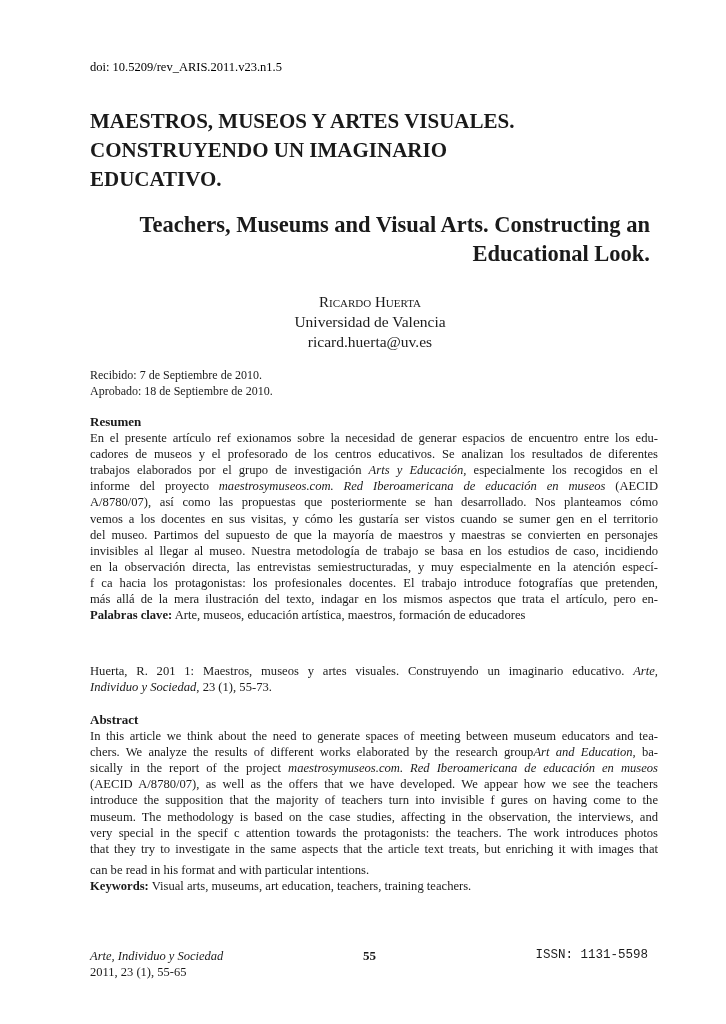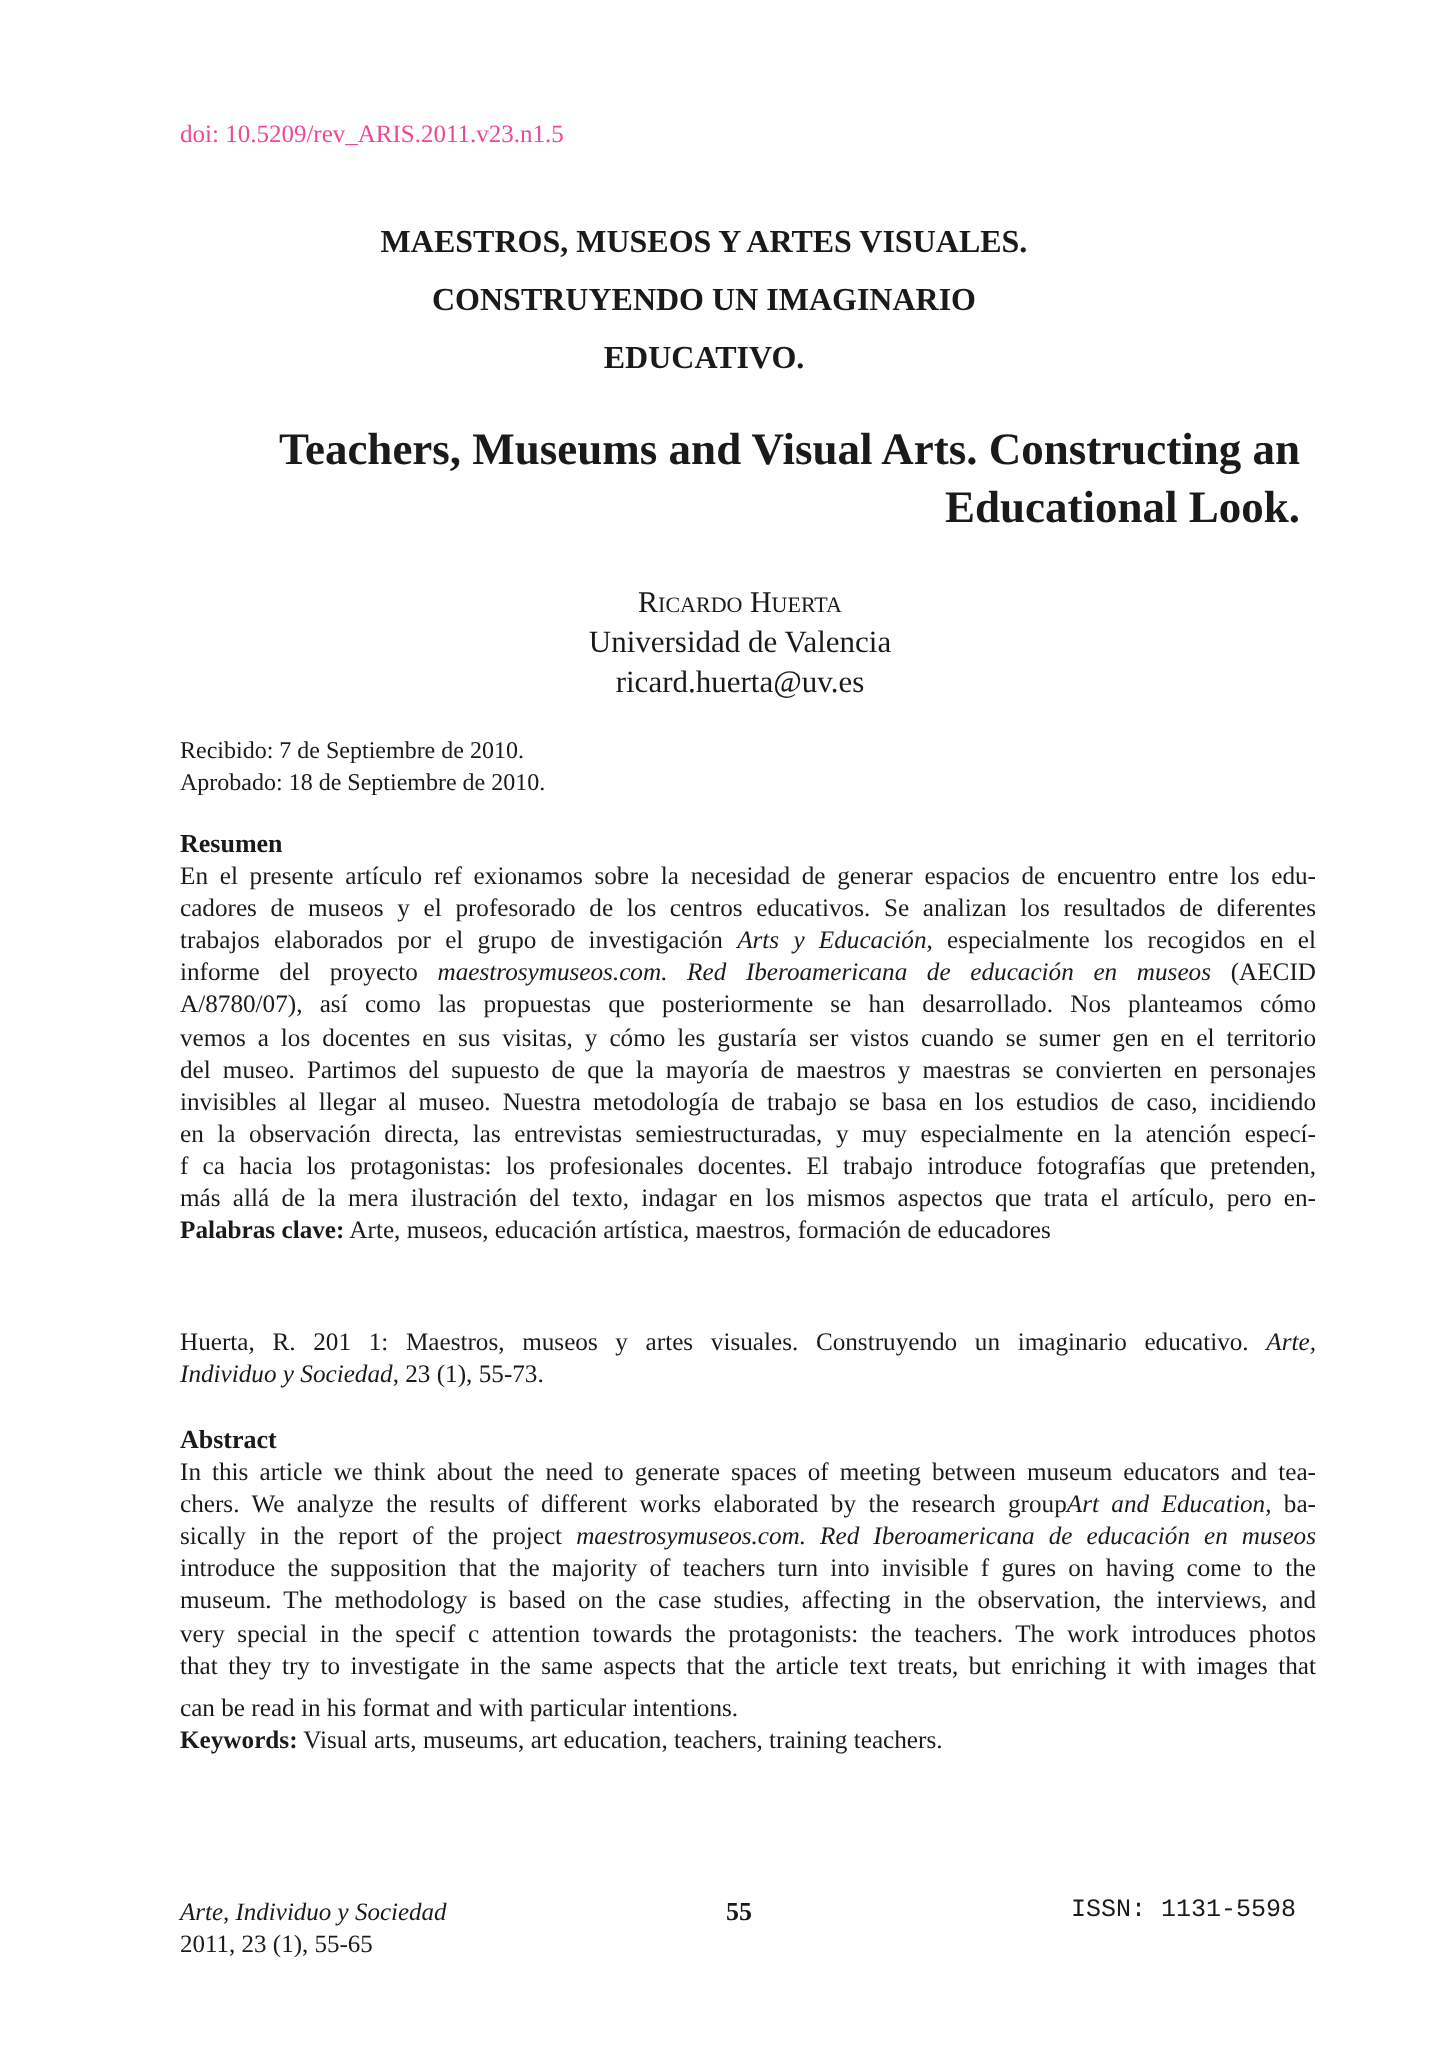--- a/index.html
+++ b/index.html
@@ -1,24 +1,24 @@
 <!DOCTYPE html>
 <html><head>
   <meta charset="utf-8">
   <style>
     html, body { margin: 0; padding: 0; background: #ffffff; }
     body {
       width: 726px; height: 1024px; position: relative; overflow: hidden;
       font-family: "Liberation Serif", "DejaVu Serif", serif;
       color: #1a1a1a;
     }
-    .doi { position: absolute; left: 90px; top: 60px; font-size: 12.5px; color: #ec4899; }
+    .doi { position: absolute; left: 90px; top: 60px; font-size: 12.5px; color: #000000; }
     .title-es {
-      position: absolute; left: 72px; width: 560px; top: 107px;
-      text-align: center; font-weight: bold; font-size: 16px; line-height: 29px;
+      position: absolute; left: 90px; width: 560px; top: 107px;
+      text-align: left; font-weight: bold; font-size: 21px; line-height: 29px;
     }
     .title-en {
       position: absolute; left: 90px; width: 560px; top: 210px;
       text-align: right; font-weight: bold; font-size: 22.5px; line-height: 29px;
     }
     .author-block {
       position: absolute; left: 230px; width: 280px; top: 292px;
       text-align: center; font-size: 15.5px; line-height: 20px;
     }
     .author-name { font-variant: small-caps; font-size: 15px; }
@@ -92,20 +92,21 @@
   <span class="line"><span>Huerta, R. 201 1: Maestros, museos y artes visuales. Construyendo un imaginario educativo.</span> <span class="it">Arte,</span></span>
   <span><span class="it">Individuo y Sociedad</span><span>, 23 (1), 55-73.</span></span>
 </div>
 
 <div class="section abstract">
   <div class="heading">Abstract</div>
   <div id="abstract-lines">
       <span class="line">In this article we think about the need to generate spaces of meeting between museum educators and tea-</span>
       <span class="line"><span>chers. We analyze the results of different works elaborated by the research group</span><span class="it">Art and Education</span><span>, ba-</span></span>
       <span class="line"><span>sically in the report of the project </span><span class="it">maestrosymuseos.com. Red Iberoamericana de educación en museos</span><span></span></span>
+      <span class="line">(AECID A/8780/07), as well as the offers that we have developed. We appear how we see the teachers</span>
       <span class="line">introduce the supposition that the majority of teachers turn into invisible f gures on having come to the</span>
       <span class="line">museum. The methodology is based on the case studies, affecting in the observation, the interviews, and</span>
       <span class="line">very special in the specif c attention towards the protagonists: the teachers. The work introduces photos</span>
       <span class="line">that they try to investigate in the same aspects that the article text treats, but enriching it with images that</span>
       <span class="line last tailgap">can be read in his format and with particular intentions.</span>
     </div>
   <div>
     <span class="kw-label">Keywords:</span><span> Visual arts, museums, art education, teachers, training teachers.</span>
   </div>
 </div>

